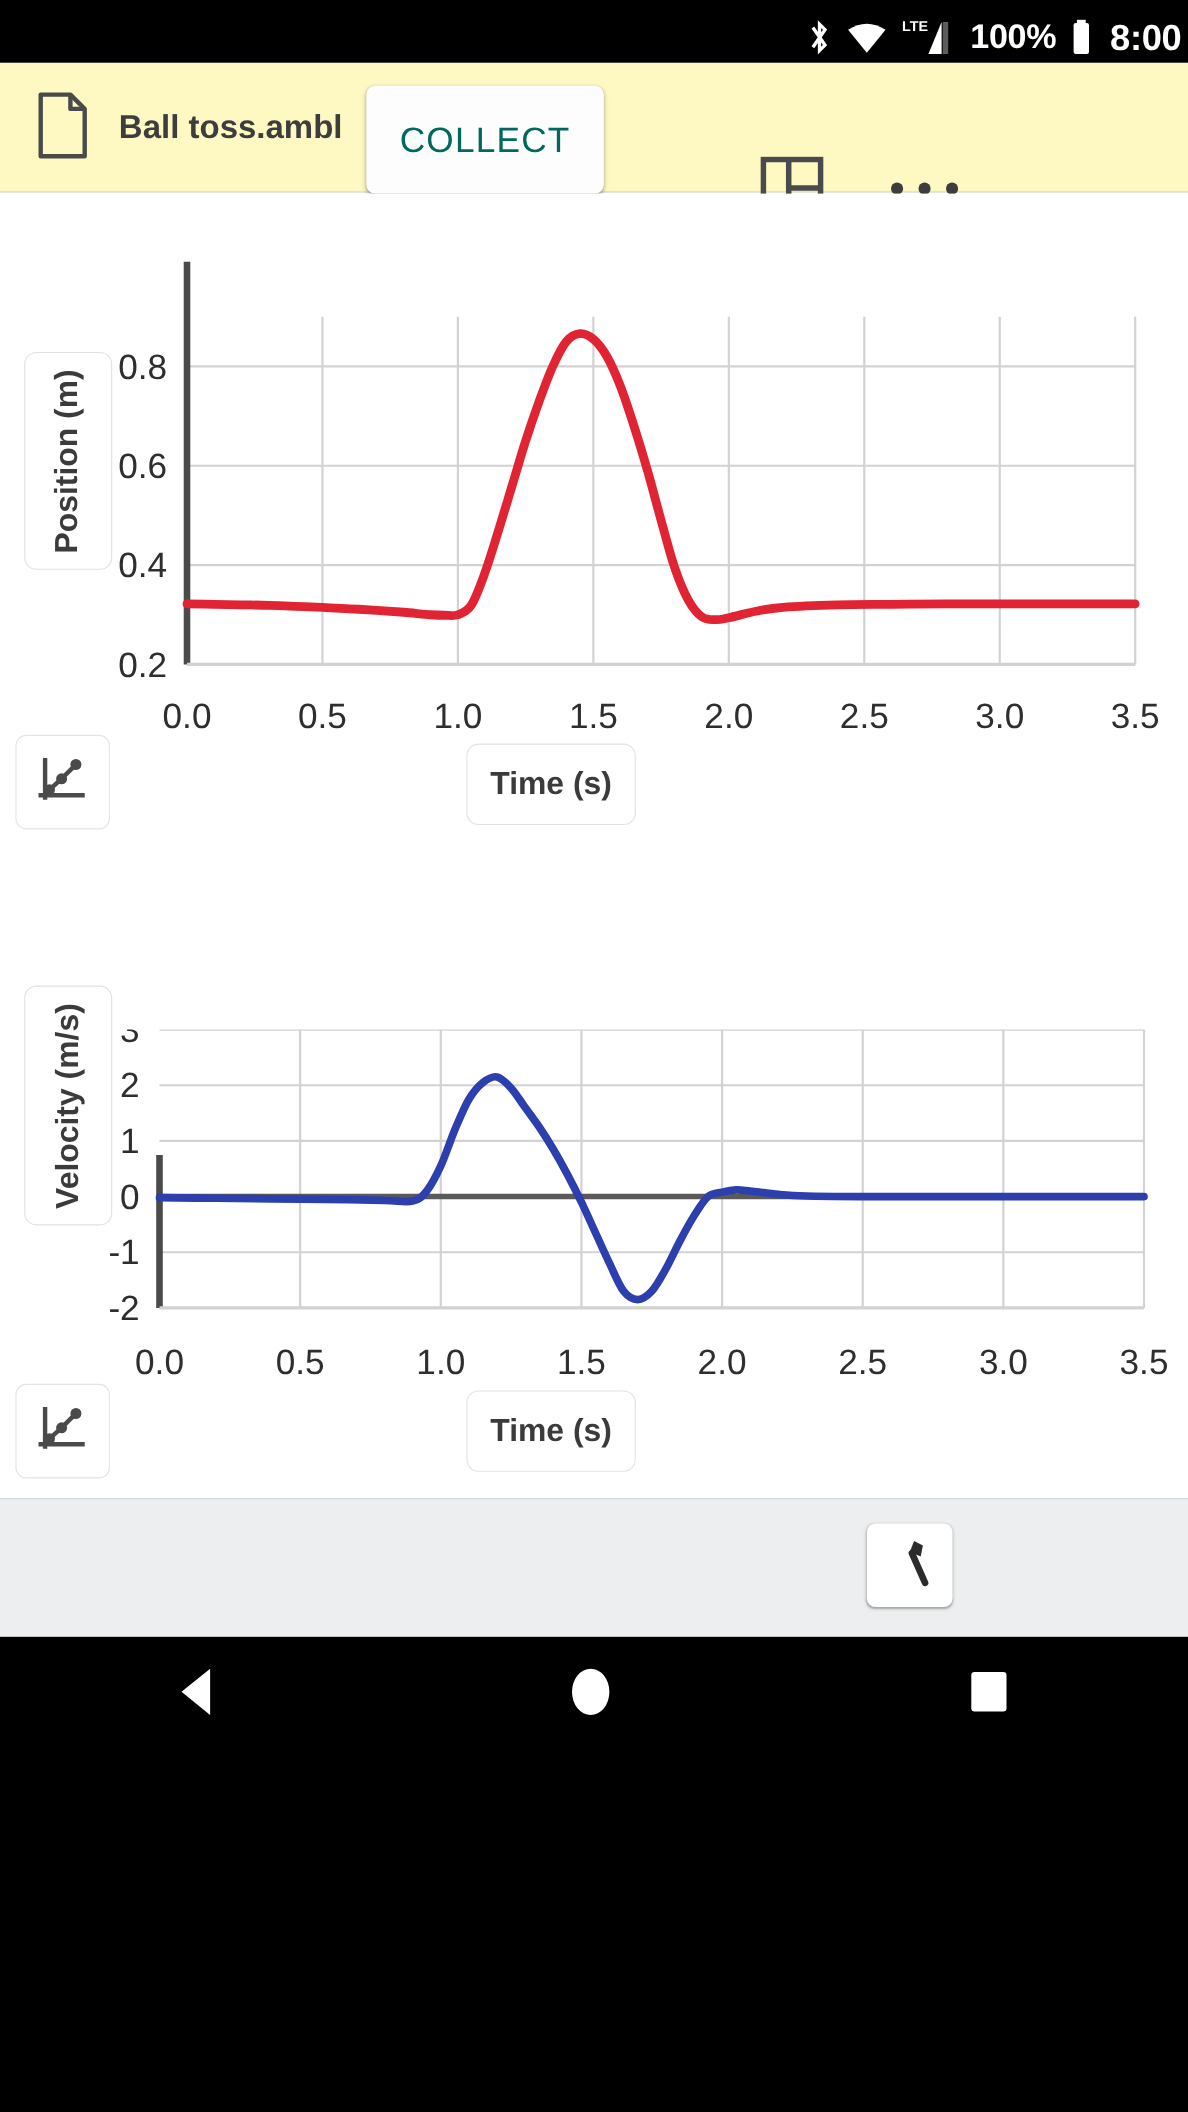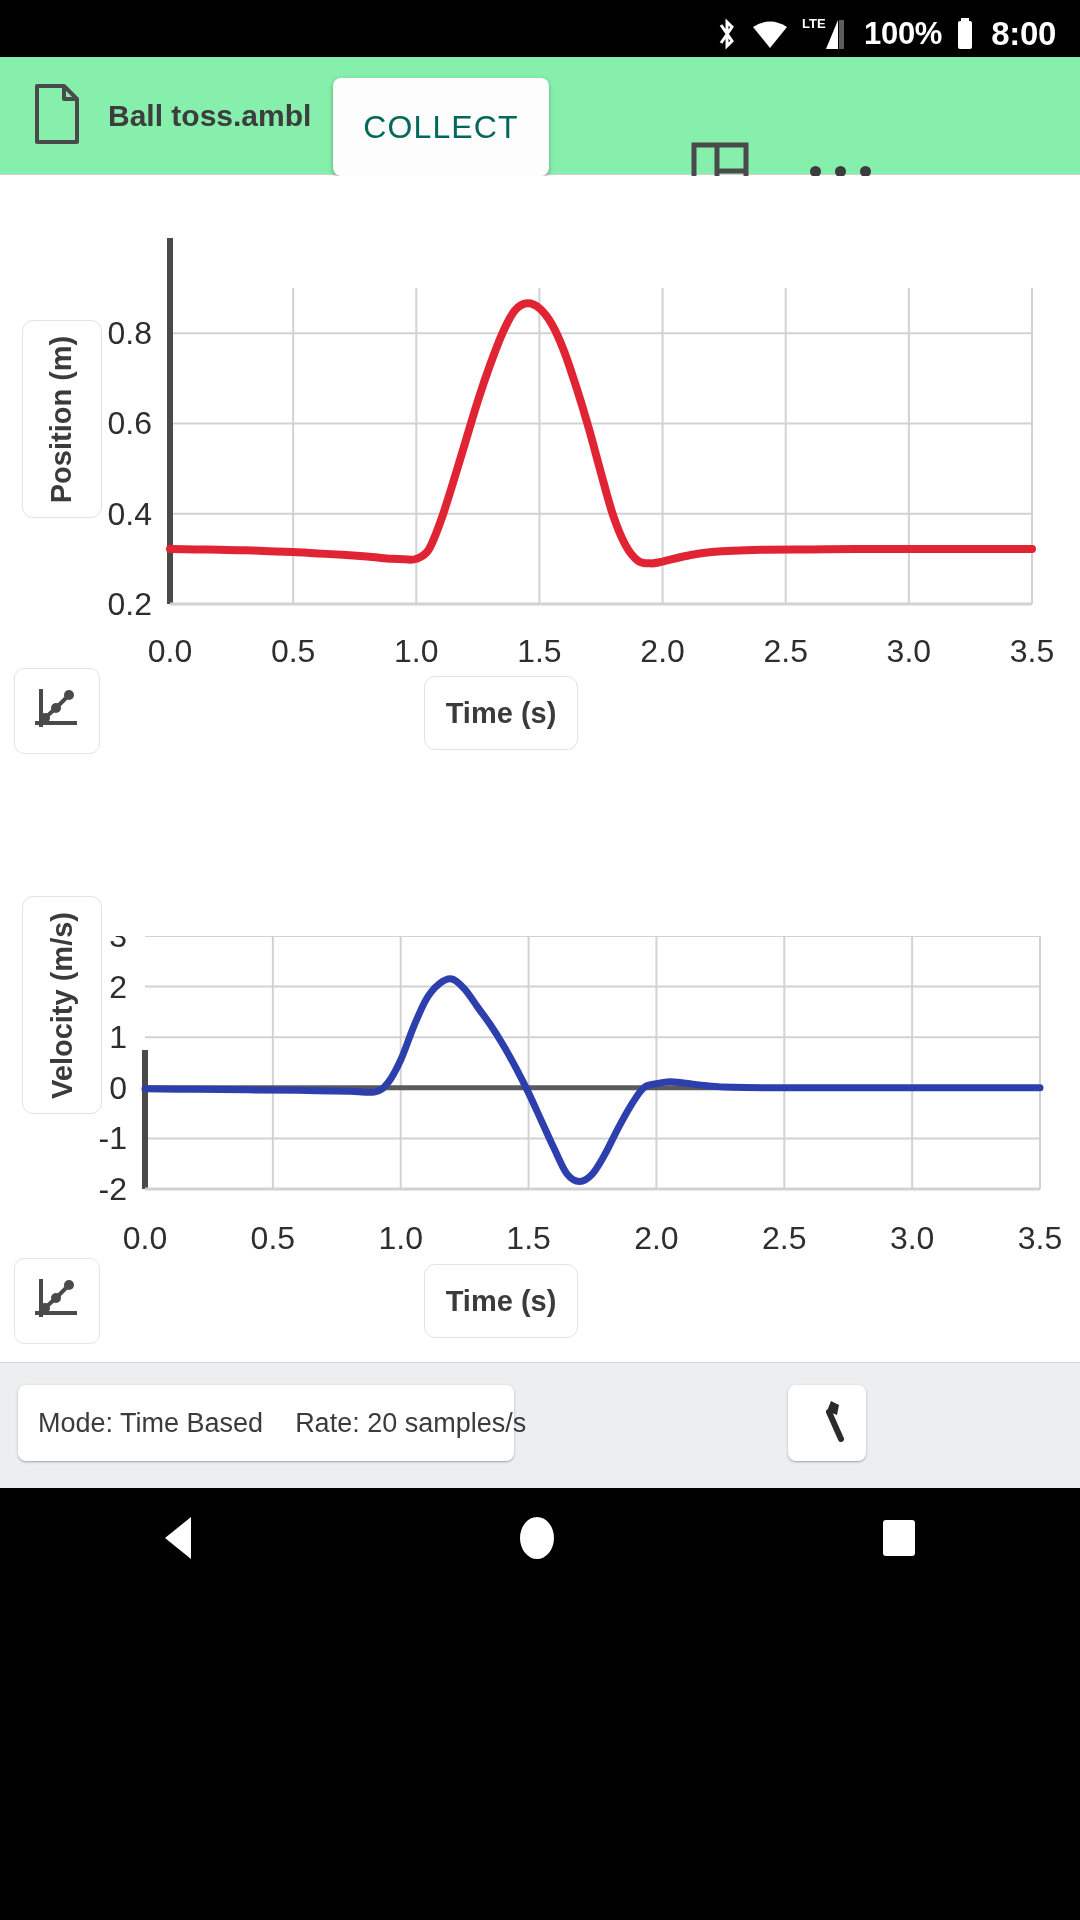--- a/index.html
+++ b/index.html
@@ -18,21 +18,21 @@
   
   #status-bar {
     position: absolute;
     top: 0; left: 0;
     width: 1080px;
     height: 67px;
     background: #000000;
     display: flex;
     align-items: center;
     justify-content: flex-end;
-    padding-right: 24px;
+    padding-right: 6px;
     box-sizing: border-box;
   }
   .sb-icon { display: flex; align-items: center; margin-left: 13px; }
   #sb-battery-pct {
     color: #ffffff;
     font-size: 31px;
     font-weight: bold;
     margin-left: 18px;
     letter-spacing: -0.3px;
   }
@@ -43,21 +43,21 @@
     margin-left: 16px;
     letter-spacing: -0.3px;
   }
 
   
   #app-bar {
     position: absolute;
     top: 57px; left: 0;
     width: 1080px;
     height: 118px;
-    background: #86efac;
+    background: #fef9c3;
     border-bottom: 1px solid #cfd2d4;
     box-sizing: border-box;
   }
   #file-group {
     position: absolute;
     left: 34px; top: 26px;
     display: flex;
     align-items: center;
     height: 66px;
   }
@@ -410,24 +410,20 @@
       <line x1="25" y1="25" x2="37" y2="13" stroke="#4a4a4a" stroke-width="4"></line>
       <circle cx="14" cy="35" r="5" fill="#4a4a4a"></circle>
       <circle cx="25" cy="25" r="5" fill="#4a4a4a"></circle>
       <circle cx="38" cy="12" r="5" fill="#4a4a4a"></circle>
     </svg>
   </span>
 </div>
 
 <div id="bottom-bar">
 
-  <div id="mode-rate-pill" class="pill">
-    <span id="mode-text">Mode: Time Based</span>
-    <span id="rate-text">Rate: 20 samples/s</span>
-  </div>
 
 
   <div id="sensor-button" class="pill">
     <span>
       <svg width="44" height="48" viewBox="0 0 44 48">
         <path d="M26 4 L34 8 L32 18 L22 14 Z" fill="#2b2b2b"></path>
         <path d="M24 15 L36 42" stroke="#2b2b2b" stroke-width="6" stroke-linecap="round"></path>
       </svg>
     </span>
   </div>

